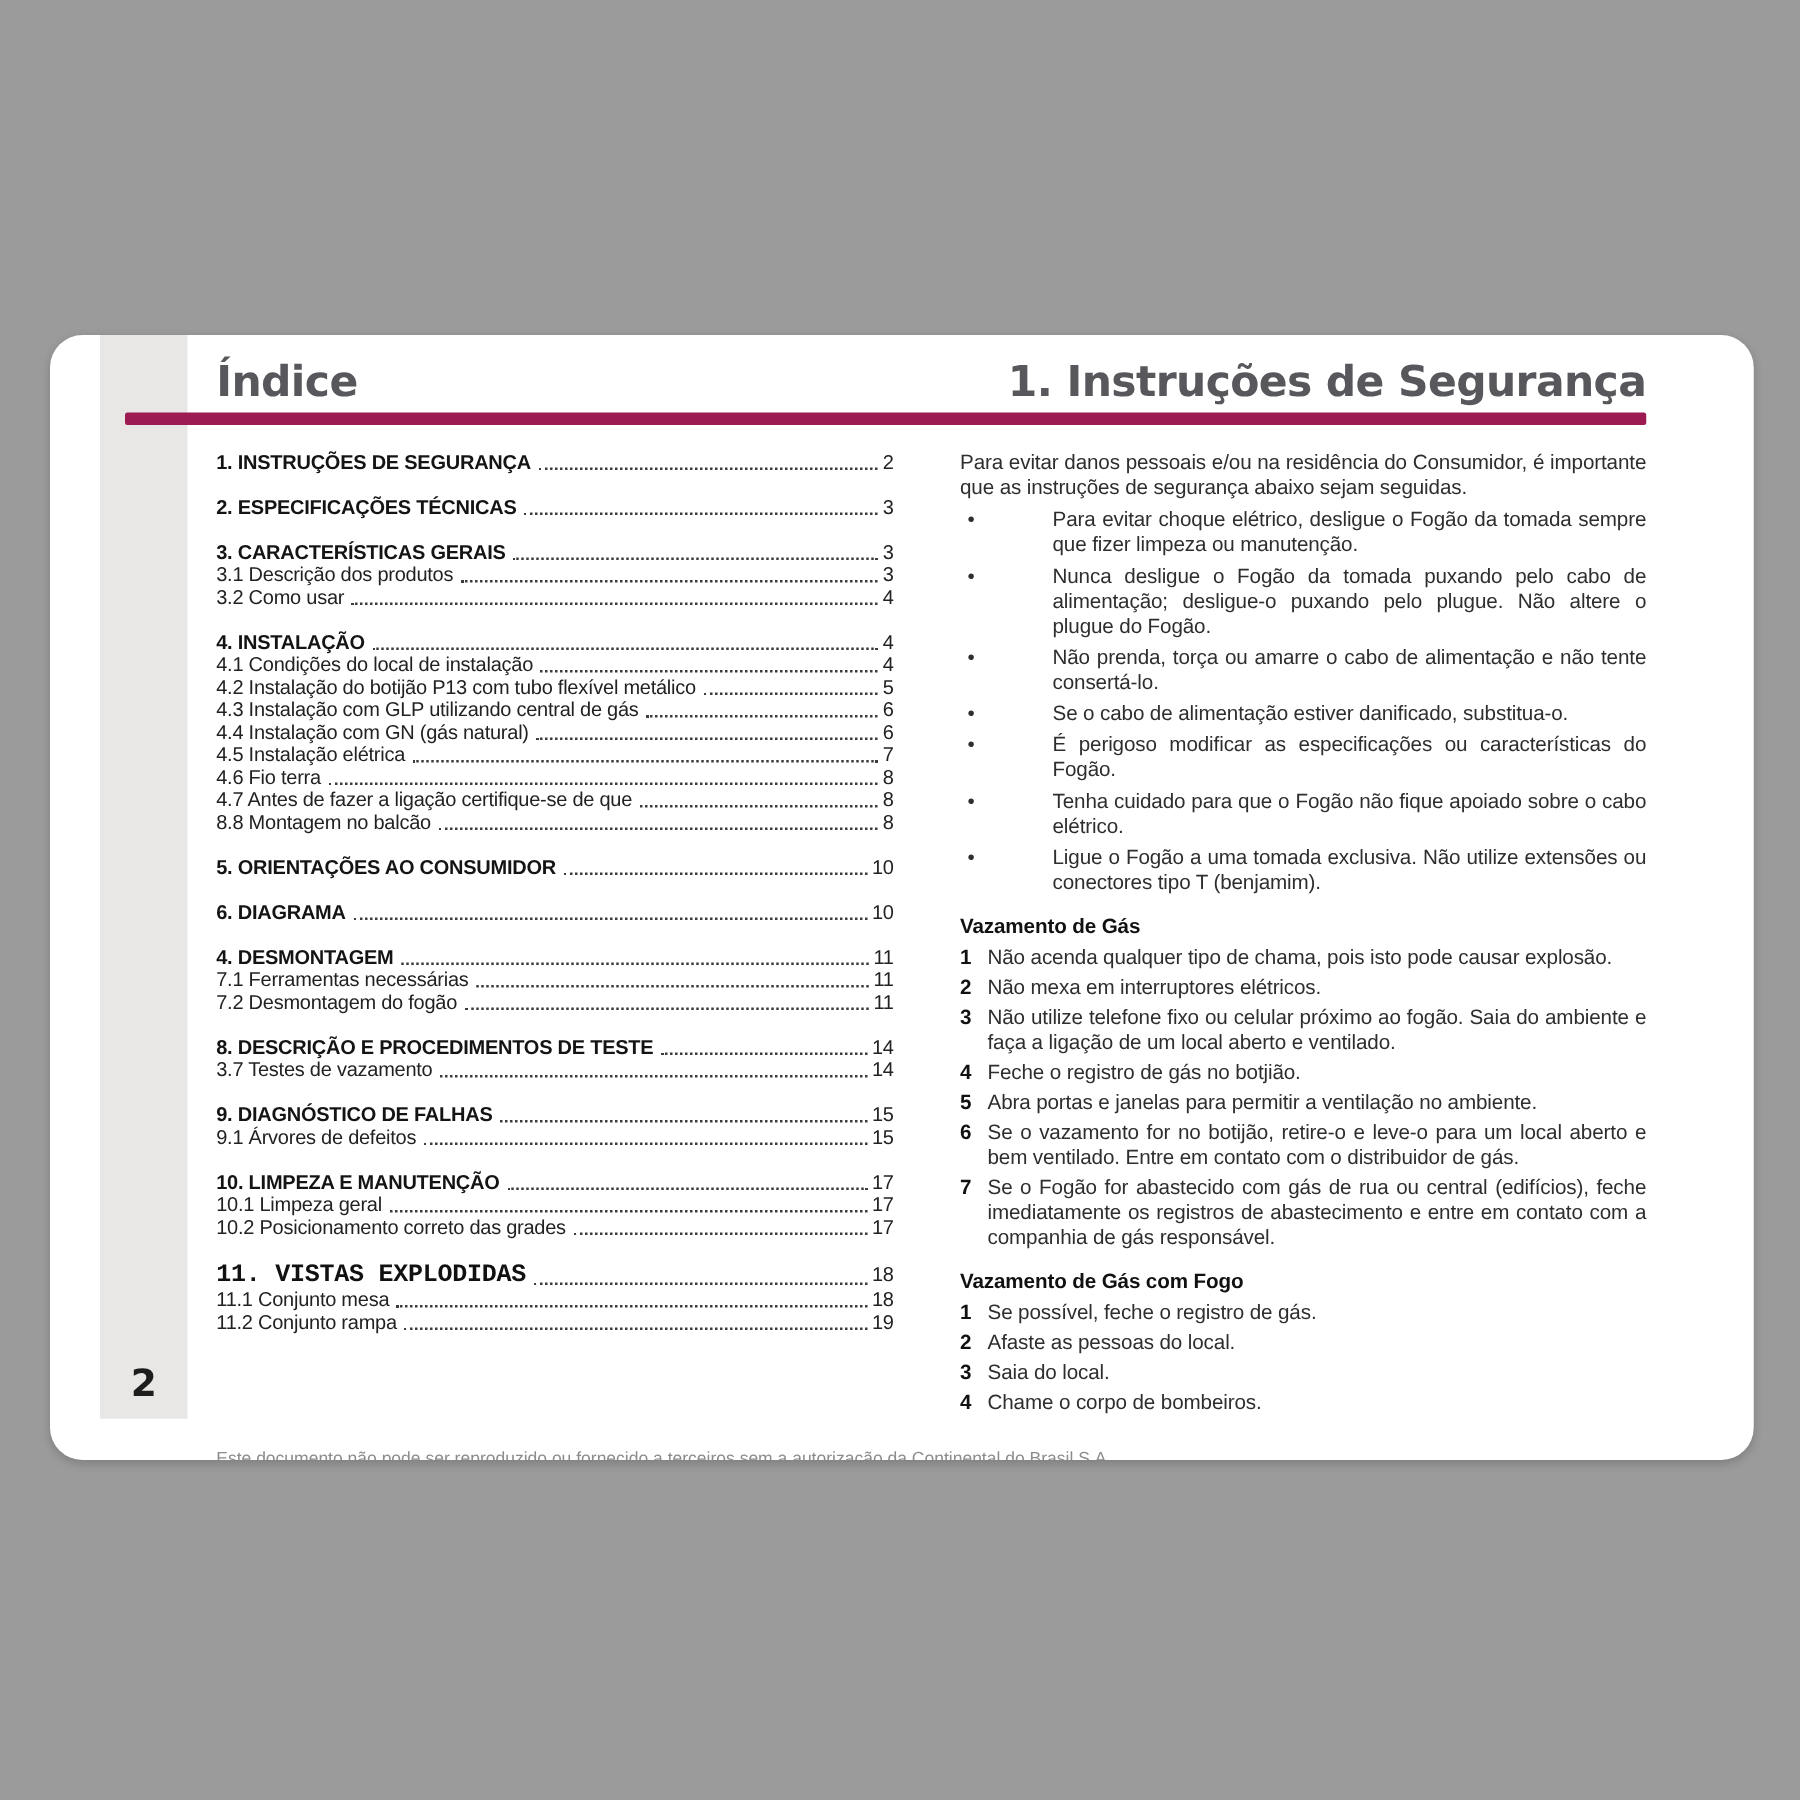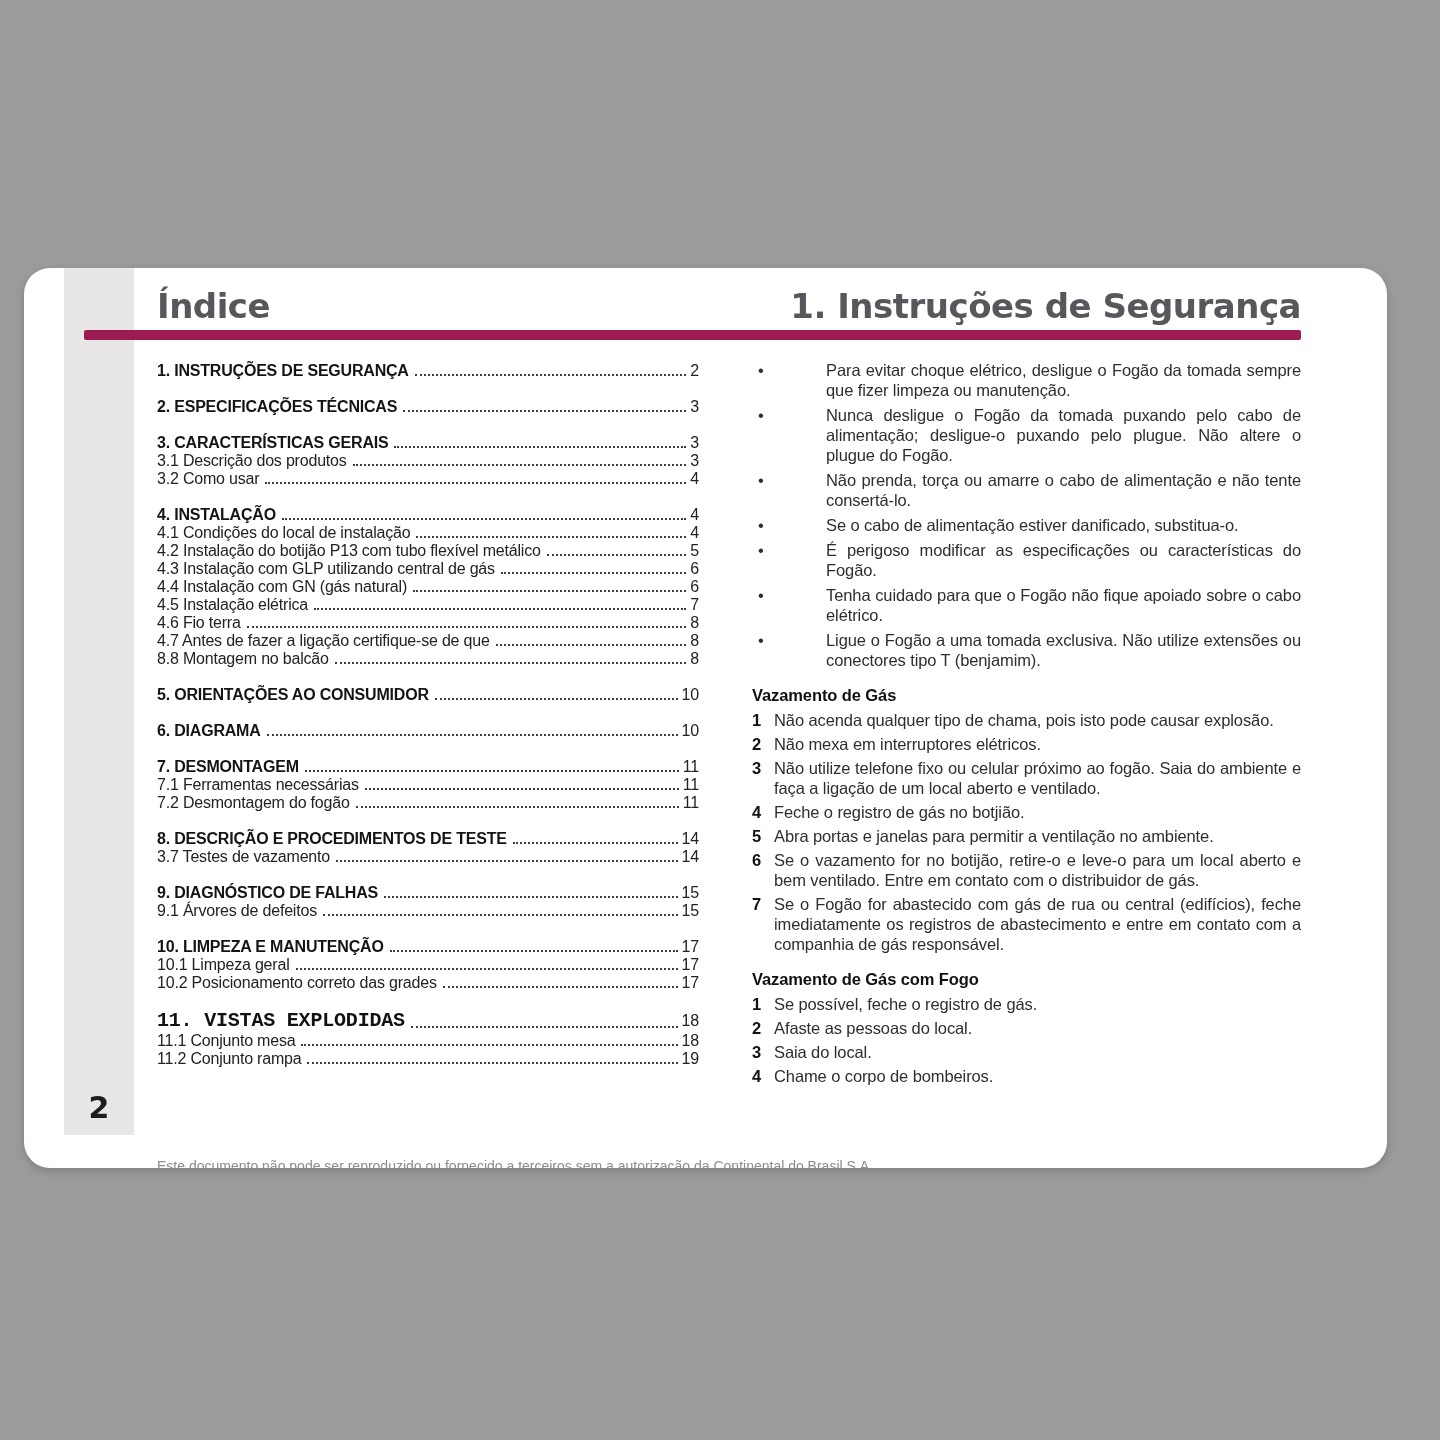--- a/index.html
+++ b/index.html
@@ -5,21 +5,21 @@
   html,body{margin:0;padding:0;}
   body{
     width:1440px;height:1440px;
     background:#9B9B9B;
     position:relative;
     font-family:"Liberation Sans",sans-serif;
     -webkit-font-smoothing:antialiased;
     overflow:hidden;
   }
   .card{
-    position:absolute;left:24px;top:268px;
+    position:absolute;left:40px;top:268px;
     width:1363px;height:900px;
     background:#FFFFFF;
     border-radius:26px;
     box-shadow:0 3px 8px rgba(0,0,0,.18);
     overflow:hidden;
   }
   .side-band{
     position:absolute;left:40px;top:0;
     width:70px;height:867px;
     background:#E8E7E5;
@@ -192,21 +192,21 @@
       </div>
       <div class="toc-group">
         <div class="toc-row bold">
           <span class="toc-label">6. DIAGRAMA</span>
           <span class="toc-dots"></span>
           <span class="toc-page">10</span>
         </div>
       </div>
       <div class="toc-group">
         <div class="toc-row bold">
-          <span class="toc-label">7. DESMONTAGEM</span>
+          <span class="toc-label">4. DESMONTAGEM</span>
           <span class="toc-dots"></span>
           <span class="toc-page">11</span>
         </div>
         <div class="toc-row">
           <span class="toc-label">7.1 Ferramentas necessárias</span>
           <span class="toc-dots"></span>
           <span class="toc-page">11</span>
         </div>
         <div class="toc-row">
           <span class="toc-label">7.2 Desmontagem do fogão</span>
@@ -268,20 +268,21 @@
         </div>
         <div class="toc-row">
           <span class="toc-label">11.2 Conjunto rampa</span>
           <span class="toc-dots"></span>
           <span class="toc-page">19</span>
         </div>
       </div>
     </div>
 
   <div class="right-col">
+    <p class="intro">Para evitar danos pessoais e/ou na residência do Consumidor, é importante que as instruções de segurança abaixo sejam seguidas.</p>
     <div id="bullet-list">
         <div class="bullet">
           <span class="b-dot">•</span>
           <span class="b-text">Para evitar choque elétrico, desligue o Fogão da tomada sempre que fizer limpeza ou manutenção.</span>
         </div>
         <div class="bullet">
           <span class="b-dot">•</span>
           <span class="b-text">Nunca desligue o Fogão da tomada puxando pelo cabo de alimentação; desligue-o puxando pelo plugue. Não altere o plugue do Fogão.</span>
         </div>
         <div class="bullet">

